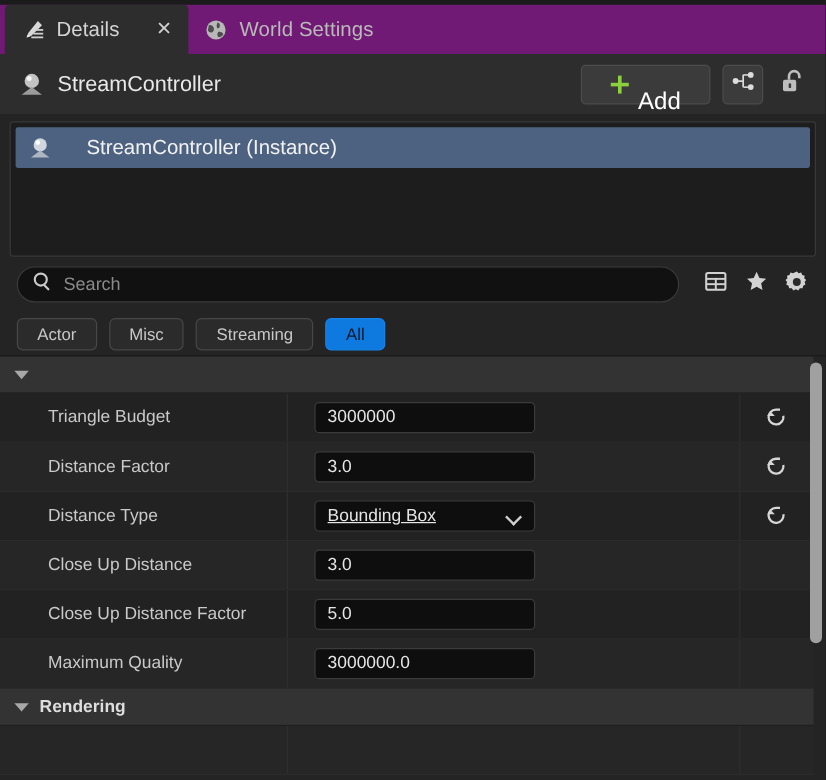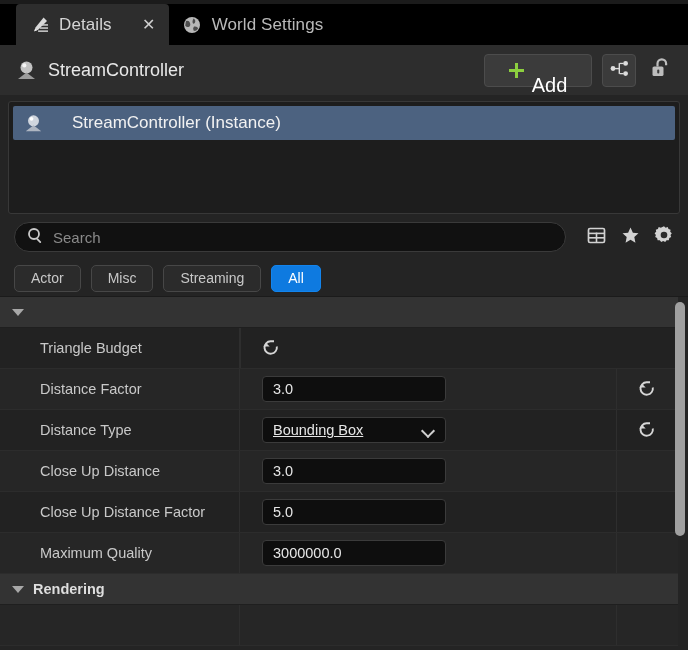--- a/index.html
+++ b/index.html
@@ -25,24 +25,24 @@
   .top-strip {
     height: 4px;
     background: #1b1b1b;
     flex: 0 0 4px;
   }
 
   
   .tab-bar {
     height: 41px;
     flex: 0 0 41px;
-    background: #000000;
+    background: #701a75;
     display: flex;
     align-items: flex-start;
-    padding-left: 16px;
+    padding-left: 4px;
     position: relative;
   }
 
   .tab {
     height: 41px;
     display: flex;
     align-items: center;
     gap: 9px;
     padding: 0 10px 0 13px;
     cursor: pointer;
@@ -232,21 +232,21 @@
     font-size: 14px;
     color: #c8c8c8;
     background: #2b2b2b;
     border: 1px solid #474747;
     cursor: pointer;
     white-space: nowrap;
   }
   .pill.active {
     background: #0e7ae0;
     border-color: #1384ec;
-    color: #ffffff;
+    color: #0f172a;
   }
 
   
   .props {
     flex: 1 1 auto;
     position: relative;
     background: #242424;
     overflow: hidden;
     border-top: 1px solid #1b1b1b;
   }
@@ -515,20 +515,23 @@
 
   <div class="props">
     <div class="prop-scroll">
 
       <div class="cat-header">
         <span class="tri"></span>
       </div>
 
       <div class="prop-row">
         <div class="prop-name">Triangle Budget</div>
+        <div class="prop-value">
+          <div class="value-field">3000000</div>
+        </div>
         <div class="prop-reset">
           <svg width="21" height="19" viewBox="0 0 21 19">
             <path d="M5.2 11.5 a6.2 6.2 0 1 1 6.2 5.2 l-3.4 0" fill="none" stroke="#d6d6d6" stroke-width="1.9" transform="rotate(180 10.5 9.5)"></path>
             <path d="M5.4 4.2 L2.1 7.6 L8.7 7.6 Z" fill="#d6d6d6"></path>
           </svg>
         </div>
       </div>
 
       <div class="prop-row">
         <div class="prop-name">Distance Factor</div>

